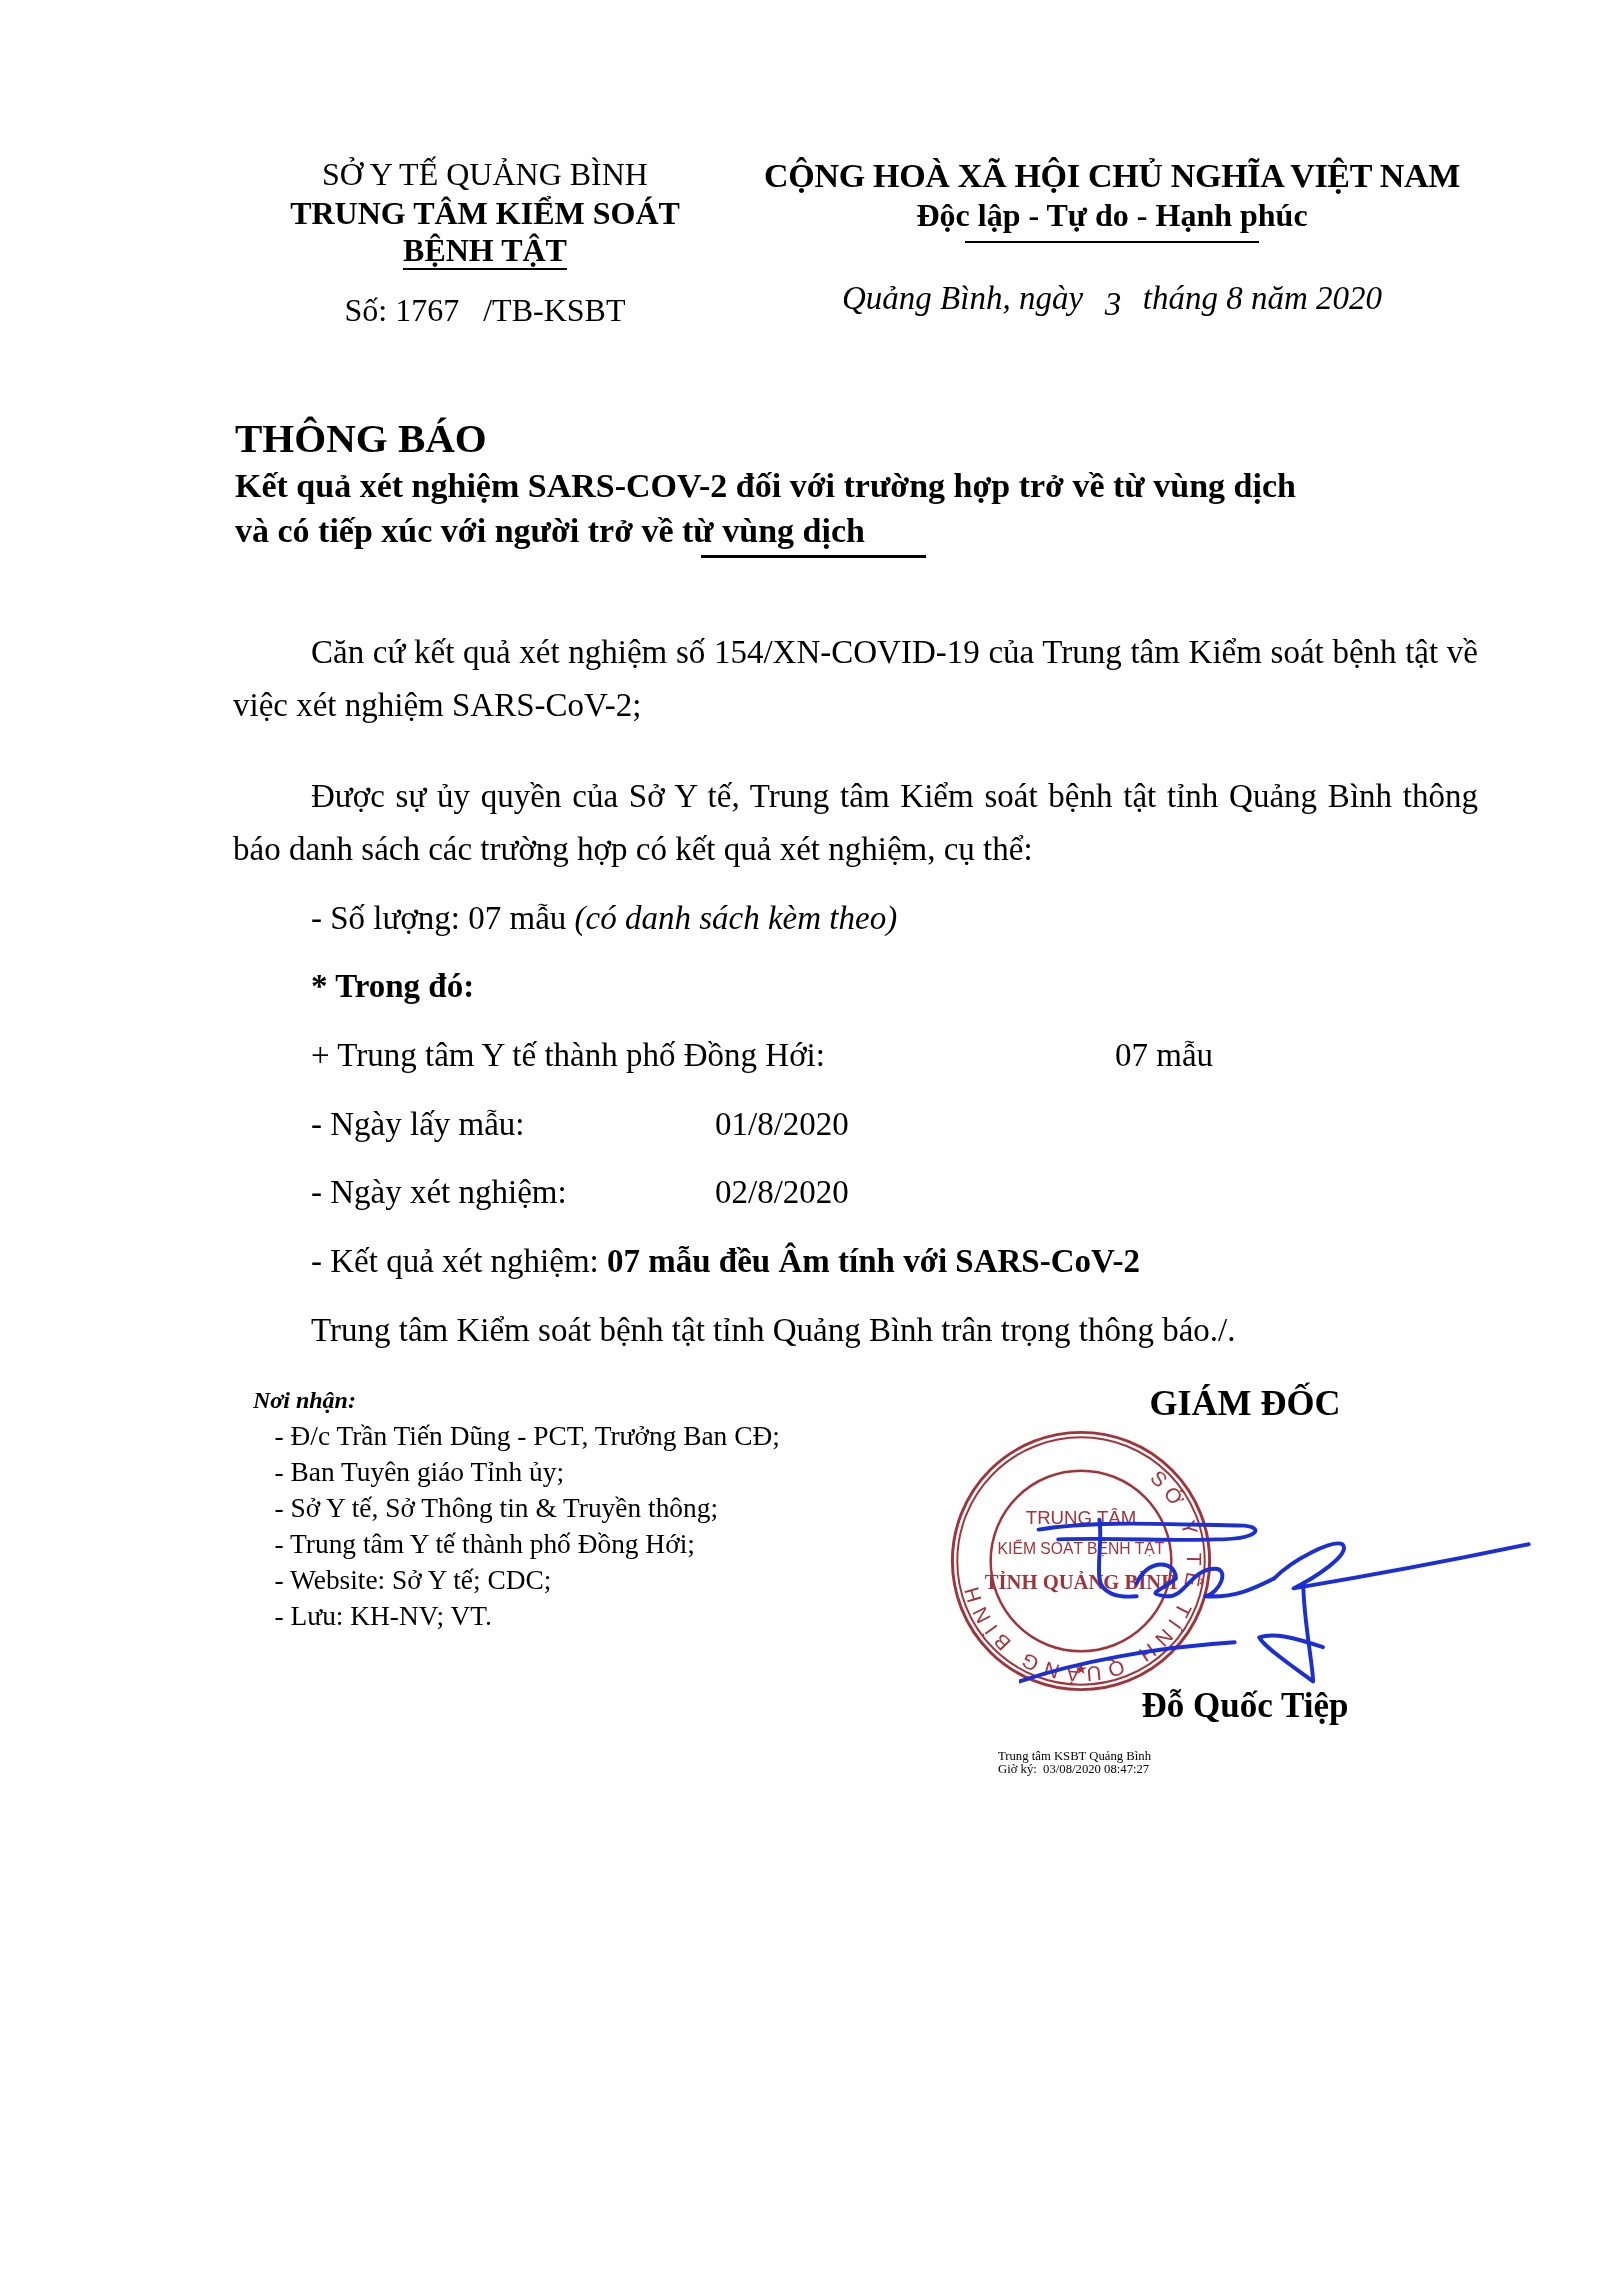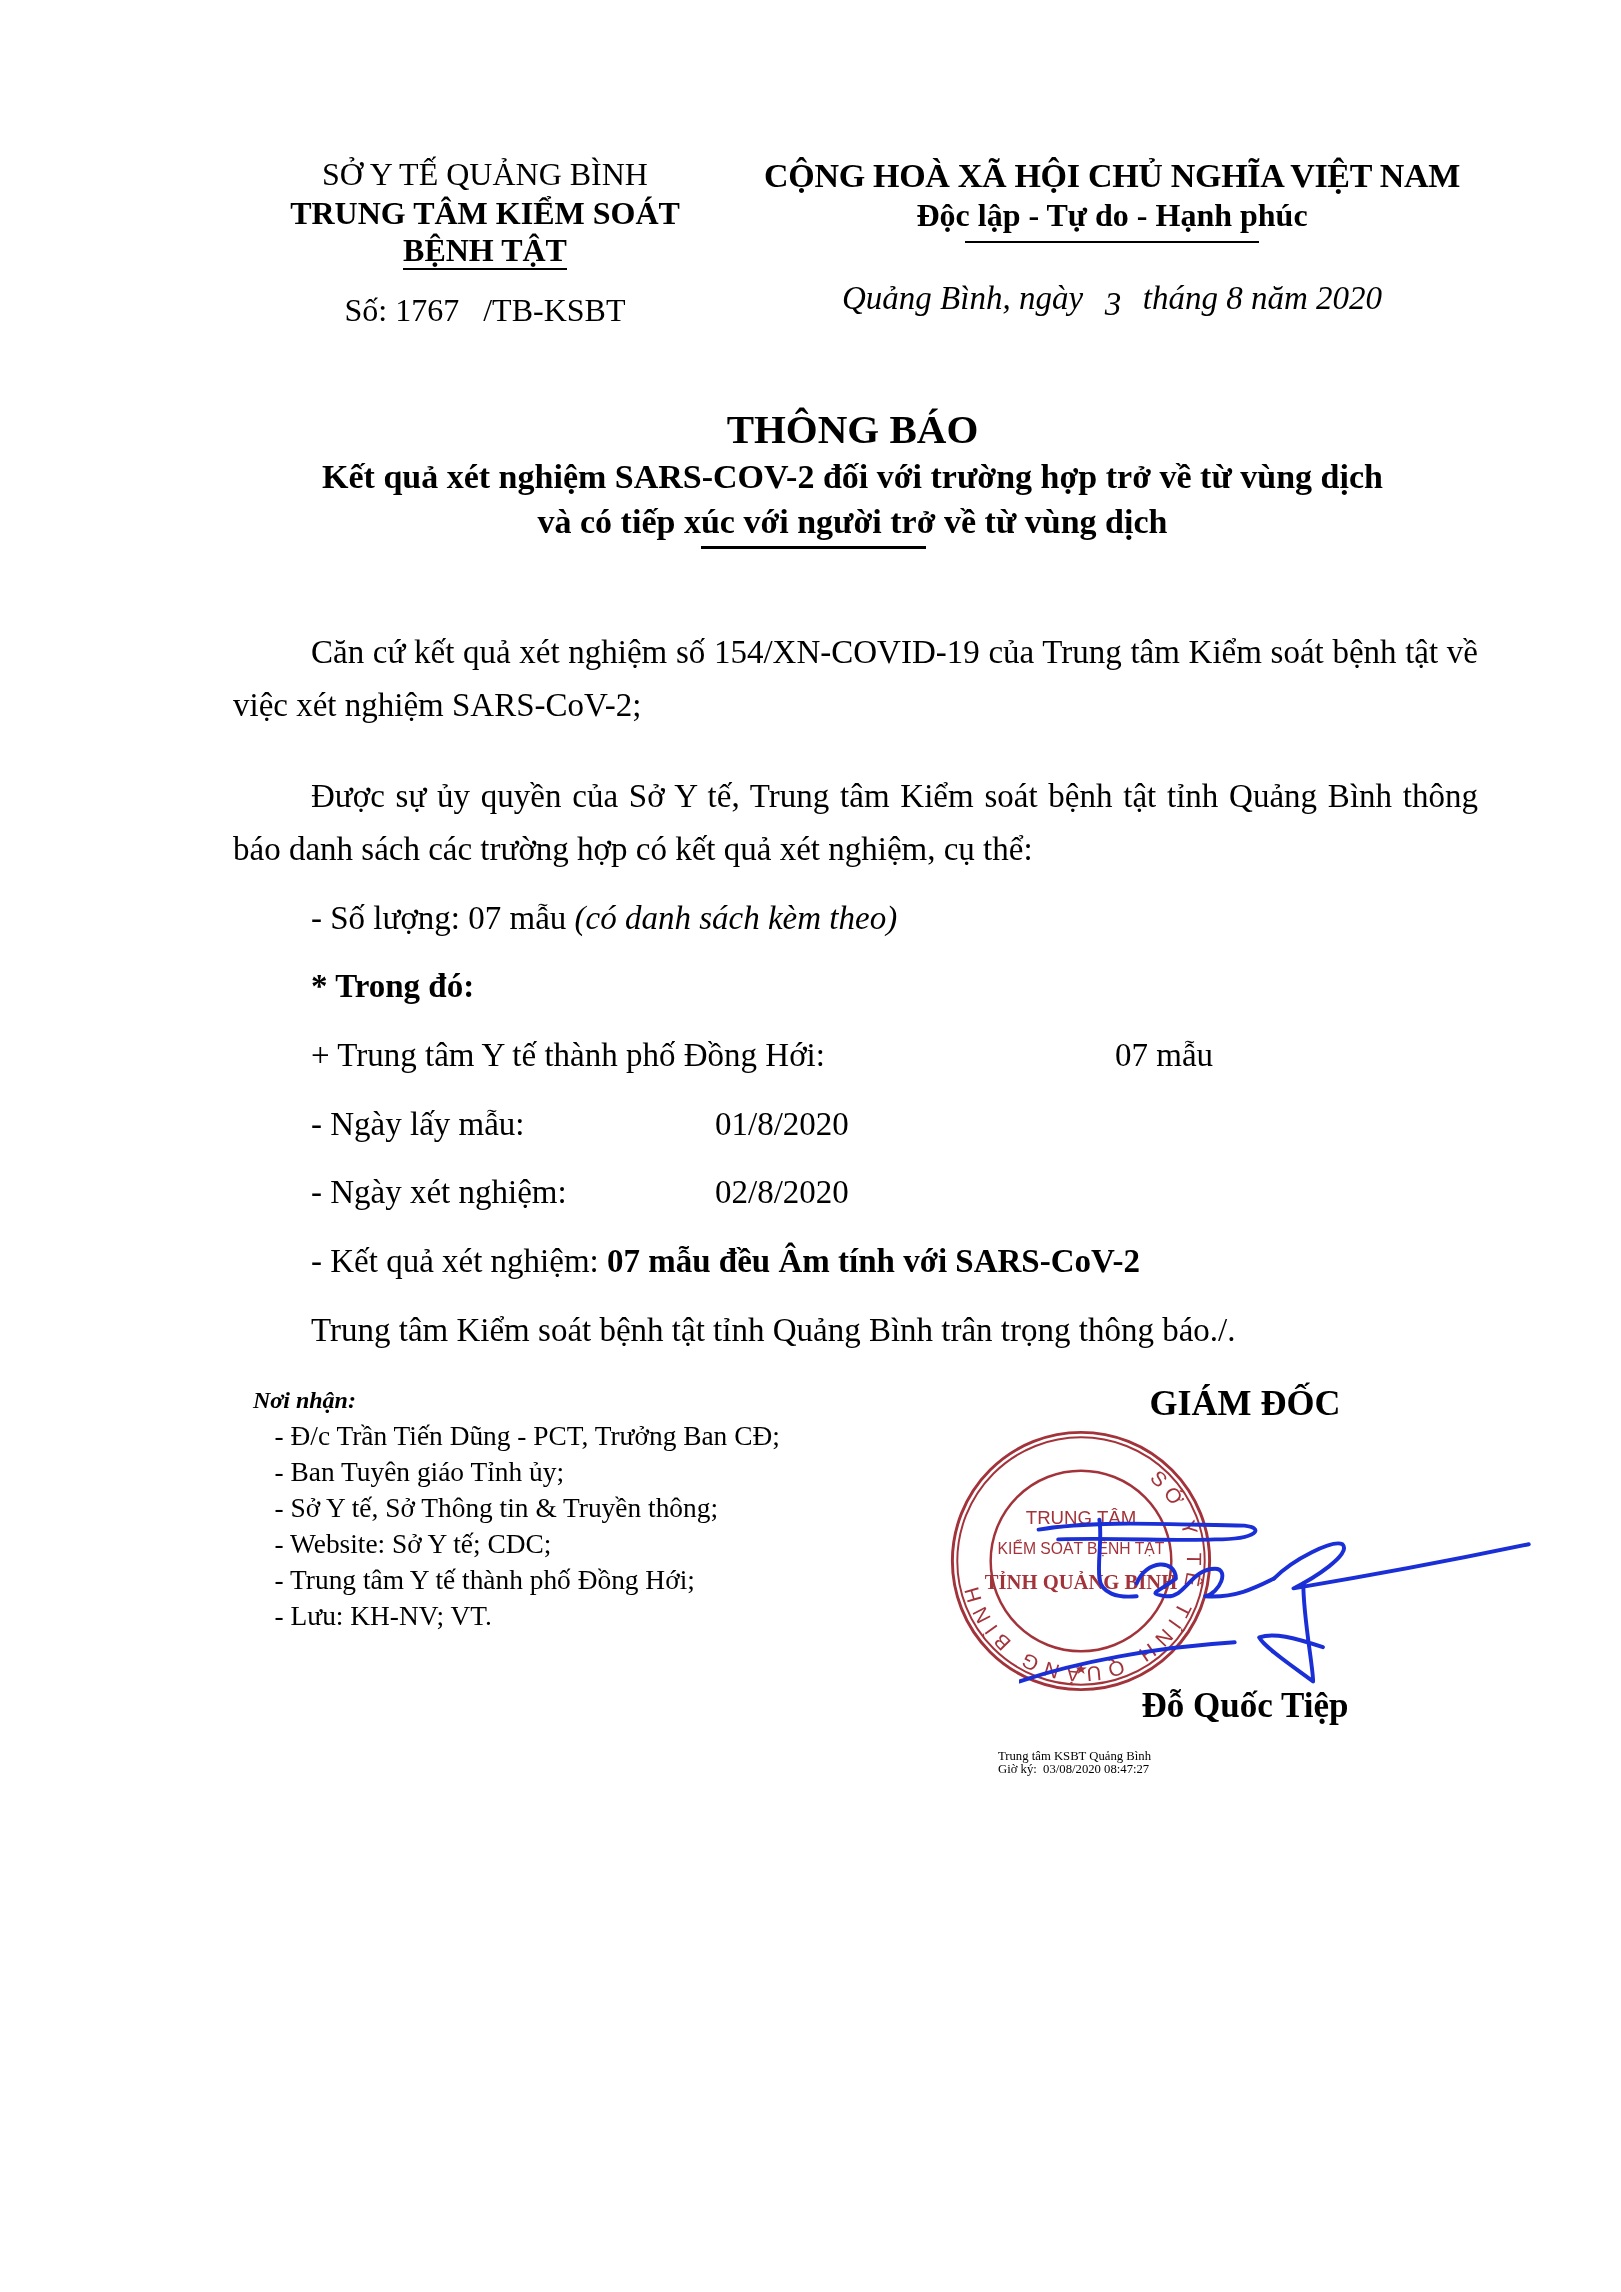--- a/index.html
+++ b/index.html
@@ -16,21 +16,21 @@
   .hdr-left .num { font-size: 32px; margin-top: 21.6px; }
 
   .hdr-right { left: 725px; top: 155px; width: 774px; text-align: center; }
   .hdr-right .l1 { font-size: 34px; line-height: 41px; font-weight: bold; letter-spacing: -0.3px; }
   .hdr-right .l2 { font-size: 32px; line-height: 39px; font-weight: bold; }
   .hdr-right .rule { width: 294px; height: 2px; background: #000; margin: 5.9px auto 0; }
   .hdr-right .date { font-size: 33px; font-style: italic; margin-top: 37px; }
   .hdr-right .date .day { display: inline-block; margin: 0 21.6px; position: relative; top: 5.9px; }
 
   
-  .title-block { left: 235px; top: 405px; width: 1235px; text-align: center; }
+  .title-block { left: 235px; top: 414px; width: 1235px; text-align: left; }
   .title-block .t1 { font-size: 41px; font-weight: bold; line-height: 49px; }
   .title-block .t2 { font-size: 34px; font-weight: bold; line-height: 45px; }
   .title-block .rule { width: 225px; height: 2.9px; background: #000; margin: 2px auto 0; position: relative; left: -39px; }
 
   
   .body { left: 233px; top: 588px; width: 1245px; font-size: 33px; line-height: 53px; }
   .body p { margin: 0 0 15.7px 0; text-align: justify; }
   .body .indent { text-indent: 78px; margin-top: 38px; }
   .body .li { padding-left: 78px; margin: 0 0 15.7px 0; }
   .body .bold { font-weight: bold; }
@@ -104,22 +104,22 @@
       <span style="white-space:pre">- Kết quả xét nghiệm: </span><span class="bold">07 mẫu đều Âm tính với SARS-CoV-2</span>
     </div>
     <div class="li">Trung tâm Kiểm soát bệnh tật tỉnh Quảng Bình trân trọng thông báo./.</div>
   </div>
 
   <div class="abs recip">
     <div class="head">Nơi nhận:</div>
     <div class="item">- Đ/c Trần Tiến Dũng - PCT, Trưởng Ban CĐ;</div>
     <div class="item">- Ban Tuyên giáo Tỉnh ủy;</div>
     <div class="item">- Sở Y tế, Sở Thông tin &amp; Truyền thông;</div>
+    <div class="item">- Trung tâm Y tế thành phố Đồng Hới;</div>
     <div class="item">- Website: Sở Y tế; CDC;</div>
-    <div class="item">- Trung tâm Y tế thành phố Đồng Hới;</div>
     <div class="item">- Lưu: KH-NV; VT.</div>
   </div>
 
   <div class="abs sig-title">GIÁM ĐỐC</div>
 
   <svg class="abs stamp" viewBox="0 0 275 275" xmlns="http://www.w3.org/2000/svg">
     <defs>
       <path id="outerArc" d="M 137.5 137.5 m -108 0 a 108 108 0 1 1 216 0 a 108 108 0 1 1 -216 0"></path>
     </defs>
     <circle cx="137.5" cy="137.5" r="131" fill="none" stroke="#a3333a" stroke-width="3"></circle>

